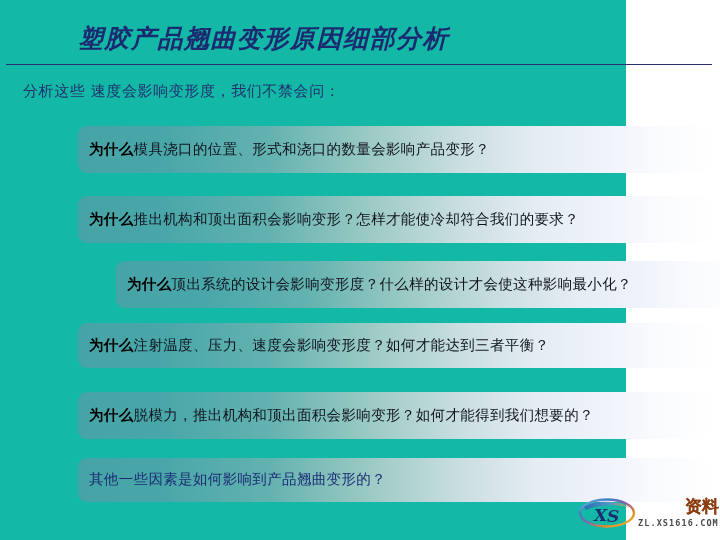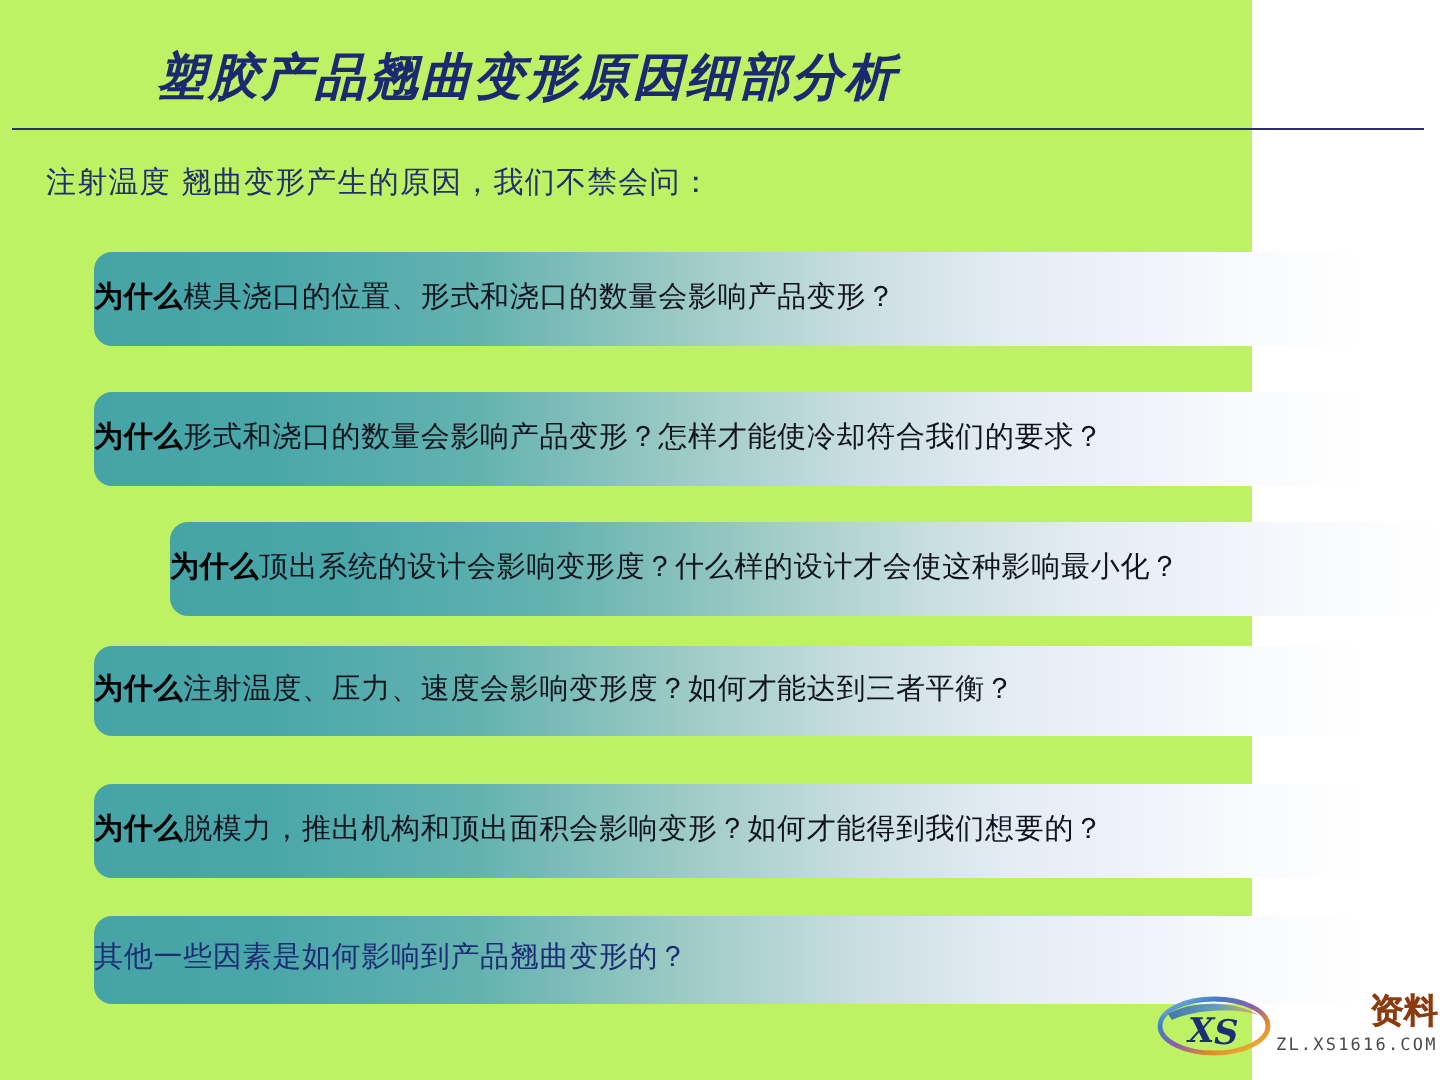--- a/index.html
+++ b/index.html
@@ -11,21 +11,21 @@
     height: 540px;
     overflow: hidden;
     background: #ffffff;
     font-family: "DejaVu Sans", "Liberation Sans", sans-serif;
   }
 
   #slide {
     position: relative;
     width: 626px;
     height: 540px;
-    background: #bef264;
+    background: #14b8a6;
     box-sizing: border-box;
   }
 
   
   #title-block {
     position: absolute;
     left: 0;
     top: 22px;
     width: 720px;
     height: 44px;
@@ -66,36 +66,37 @@
   
   #bars {
     position: absolute;
     left: 0;
     top: 0;
     width: 720px;
     height: 540px;
   }
   .bar {
     position: absolute;
-    left: 47px;
+    left: 78px;
     width: 636px;
     box-sizing: border-box;
     border-radius: 9px;
     background: linear-gradient(to right,
         #46a3a6 0%,
         #4aa7a9 14%,
         #63b2b0 30%,
         #9ccac4 46%,
         #c9dee0 60%,
         #e4ecf4 72%,
         #eff2fb 82%,
         #f8fafd 90%,
         #ffffff 100%);
     display: flex;
     align-items: center;
+    padding-left: 11px;
     padding-right: 8px;
     overflow: hidden;
   }
   .bar-text {
     font-size: 14.5px;
     color: #101828;
     letter-spacing: 0.35px;
     white-space: nowrap;
     line-height: 1.1;
   }
@@ -141,49 +142,49 @@
     -webkit-background-clip: text;
     background-clip: text;
     margin-left: 47px;
   }
   #wm-url {
     position: absolute;
     left: 60px;
     top: 22px;
     font-family: "DejaVu Sans Mono", "Liberation Mono", monospace;
     font-size: 8.5px;
-    font-weight: normal;
+    font-weight: bold;
     color: #4a4a4a;
     letter-spacing: 1.1px;
     white-space: nowrap;
   }
 </style>
 </head>
 <body>
 
 <div id="slide">
 
   <div id="title-block">
     <div id="slide-title">塑胶产品翘曲变形原因细部分析</div>
     <div id="title-rule"></div>
   </div>
 
-  <div id="subtitle">注射温度 翘曲变形产生的原因，我们不禁会问：</div>
+  <div id="subtitle">分析这些 速度会影响变形度，我们不禁会问：</div>
 
   <div id="bars">
 
     <div class="bar" style="top:126px;height:47px;">
       <span class="bar-text">
         <span class="why">为什么</span><span class="rest">模具浇口的位置、形式和浇口的数量会影响产品变形？</span>
       </span>
     </div>
 
     <div class="bar" style="top:196px;height:47px;">
       <span class="bar-text">
-        <span class="why">为什么</span><span class="rest">形式和浇口的数量会影响产品变形？怎样才能使冷却符合我们的要求？</span>
+        <span class="why">为什么</span><span class="rest">推出机构和顶出面积会影响变形？怎样才能使冷却符合我们的要求？</span>
       </span>
     </div>
 
     <div class="bar" style="top:261px;height:47px;margin-left:38px;">
       <span class="bar-text">
         <span class="why">为什么</span><span class="rest">顶出系统的设计会影响变形度？什么样的设计才会使这种影响最小化？</span>
       </span>
     </div>
 
     <div class="bar" style="top:392px;height:47px;">

